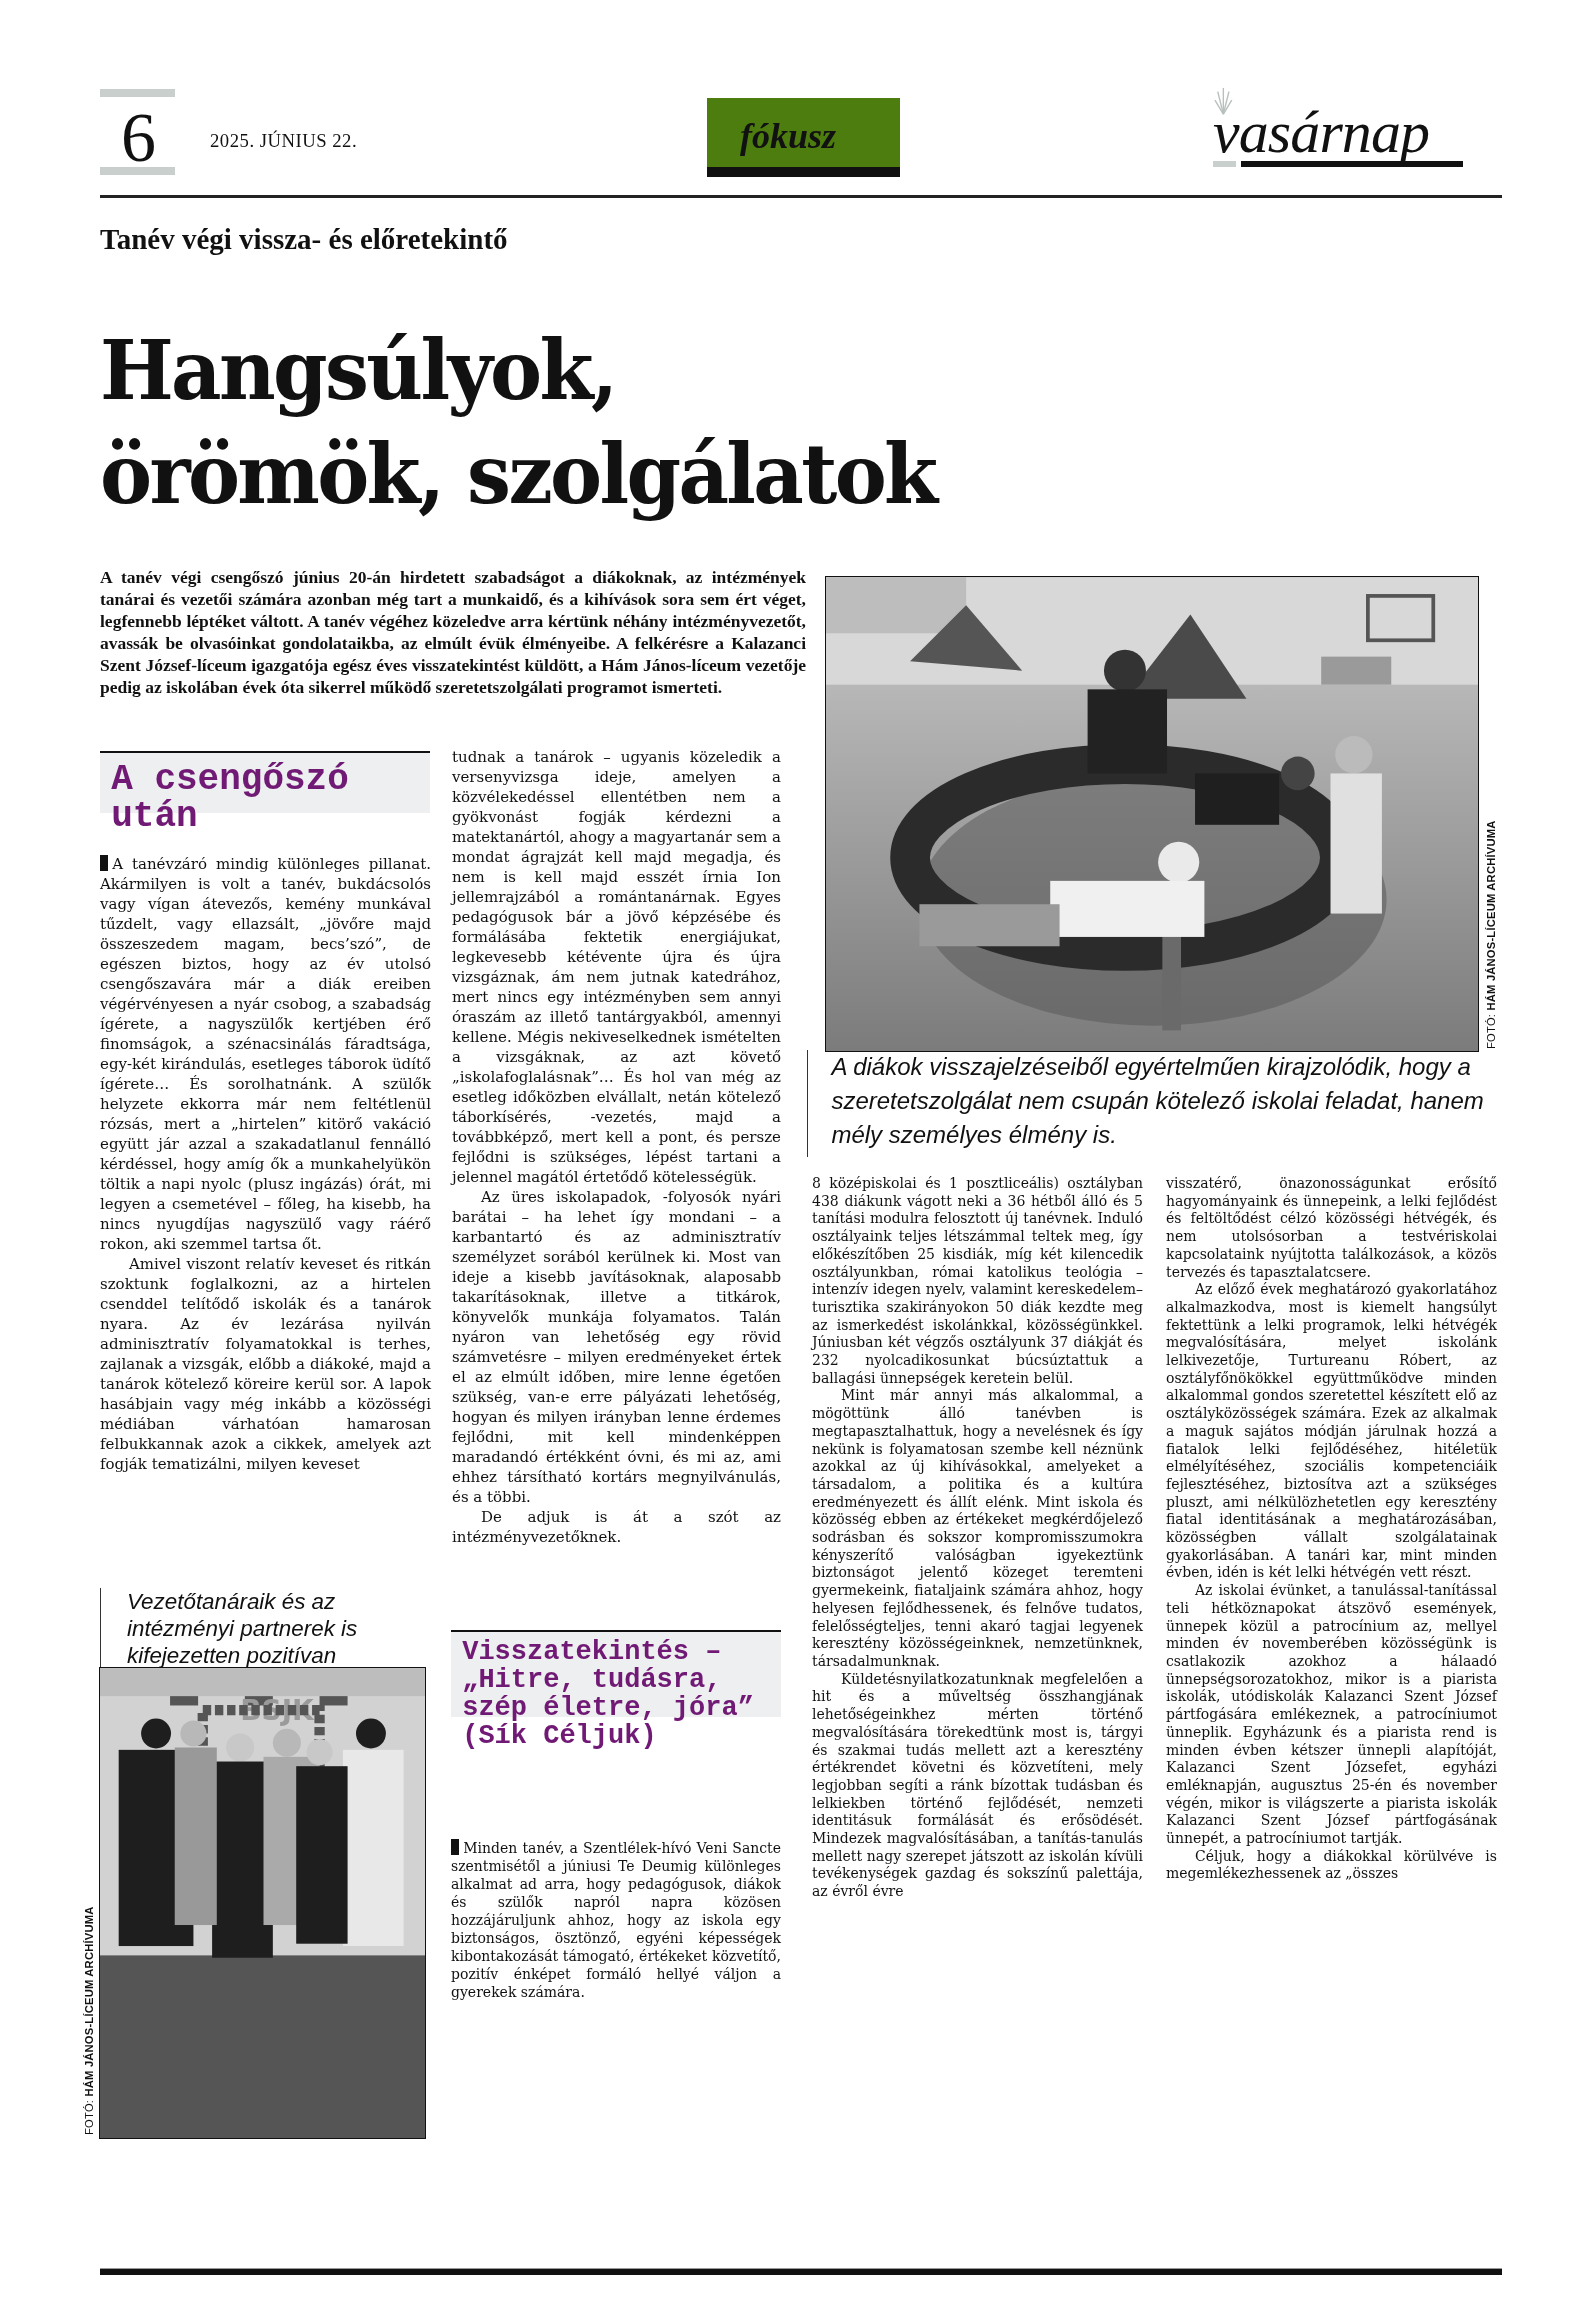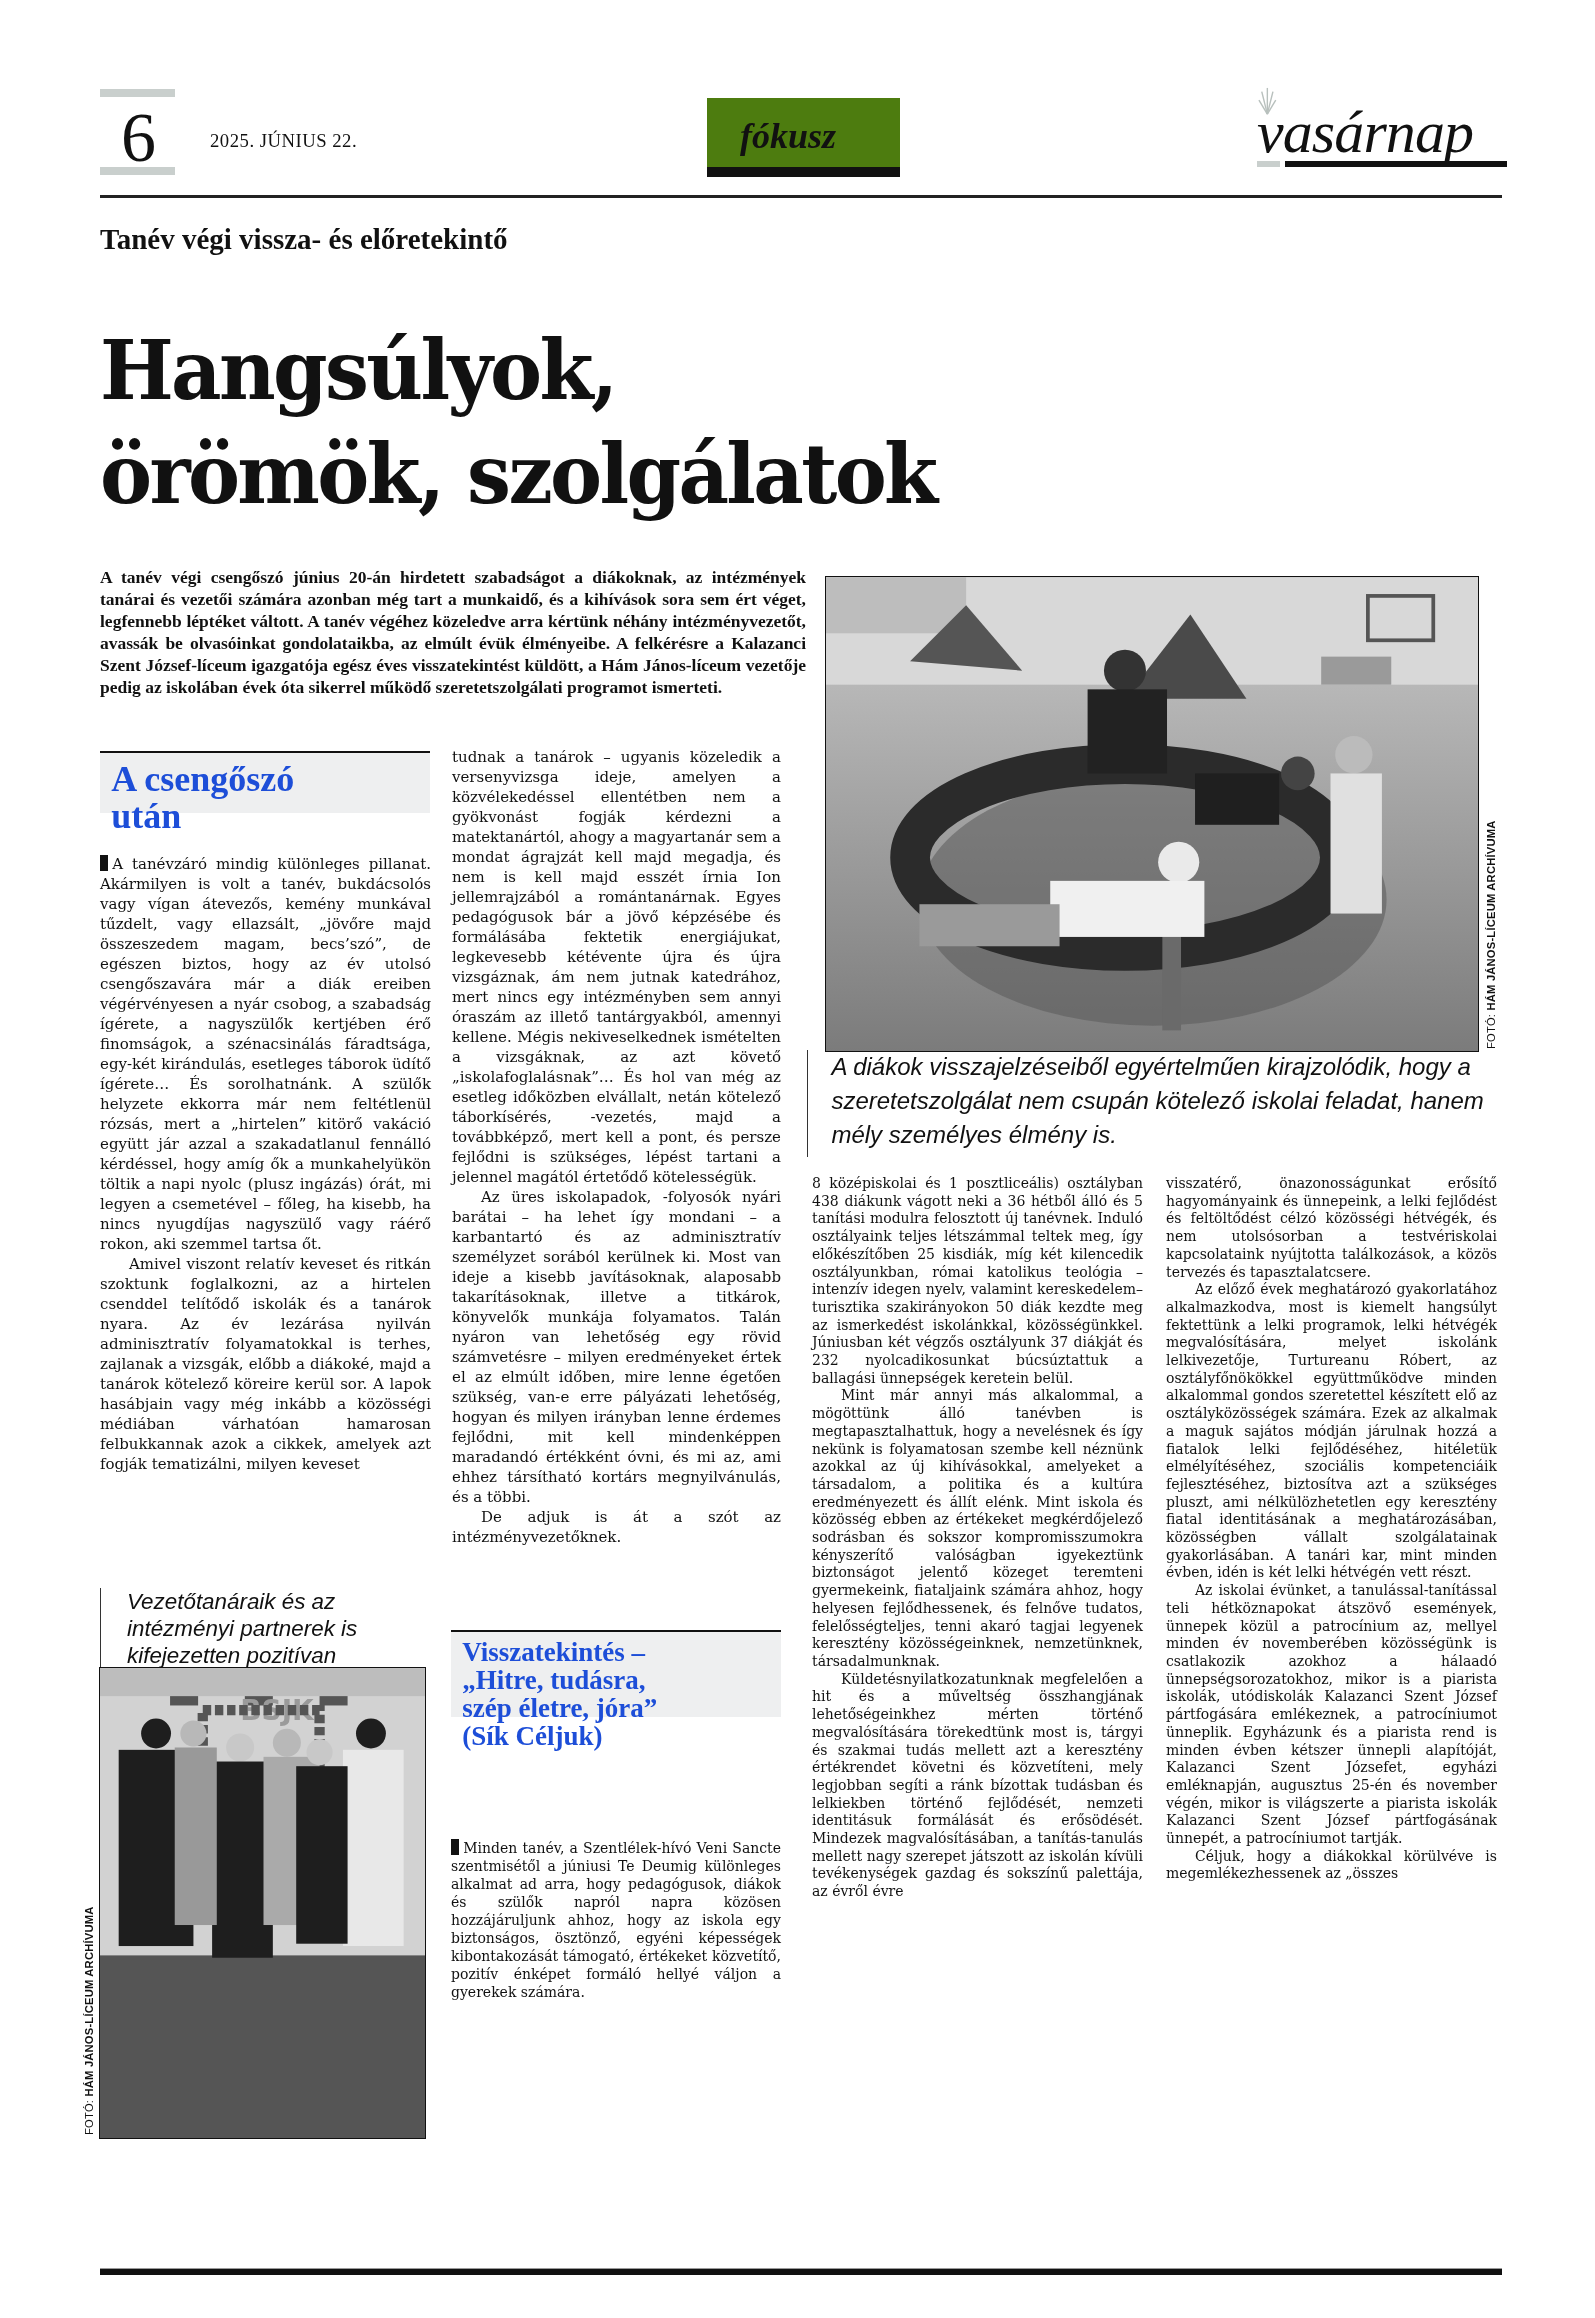--- a/index.html
+++ b/index.html
@@ -6,40 +6,40 @@
   html, body { width: 1595px; height: 2319px; background: #ffffff; overflow: hidden; }
   body { position: relative; font-family: "DejaVu Serif", serif; color: #111; }
 
   
   .page-num-bar { position: absolute; left: 100px; width: 75px; height: 8.4px; background: #c9cfcd; }
   .page-num { position: absolute; left: 121px; top: 103px; font-family: "Liberation Serif", serif; font-size: 70px; line-height: 70px; color: #111; }
   .date { position: absolute; left: 210px; top: 130px; font-family: "Liberation Serif", serif; font-size: 18.7px; letter-spacing: 0.5px; }
   .section-tag { position: absolute; left: 707px; top: 98px; width: 193px; height: 70px; background: #4d7c0f; }
   .section-tag span { position: absolute; left: 33px; top: 17px; font-family: "Liberation Serif", serif; font-style: italic; font-weight: bold; font-size: 36px; }
   .section-tag .under { position: absolute; left: 0; bottom: -9.3px; width: 100%; height: 10.3px; background: #111; }
-  .brand { position: absolute; left: 1257px; top: 93px; width: 252px; height: 70px; }
+  .brand { position: absolute; left: 1213px; top: 93px; width: 252px; height: 70px; }
   .brand .word { position: absolute; left: 0; top: 9.3px; font-family: "Liberation Serif", serif; font-style: italic; font-size: 60px; line-height: 60px; color: #111; letter-spacing: -0.9px; }
   .brand .rule { position: absolute; left: 28px; top: 68px; width: 222px; height: 5.6px; background: #111; }
   .brand .rule-l { position: absolute; left: 0; top: 68px; width: 23.4px; height: 5.6px; background: #c9cfcd; }
   .brand .spark { position: absolute; left: 0.9px; top: -5.6px; width: 18.7px; height: 28px; }
   .header-rule { position: absolute; left: 100px; top: 195px; width: 1402px; height: 2.8px; background: #222; }
 
   .kicker { position: absolute; left: 100px; top: 223px; font-family: "Liberation Serif", serif; font-weight: bold; font-size: 29px; }
   .headline { position: absolute; left: 100px; top: 318px; font-family: "DejaVu Serif", serif; font-weight: bold; font-size: 83px; line-height: 104px; letter-spacing: -2.8px; transform: scaleX(0.94); transform-origin: left top; }
 
   .lead { position: absolute; left: 100px; top: 566px; width: 706px; font-family: "Liberation Serif", serif; font-weight: bold; font-size: 17.5px; line-height: 22px; text-align: justify; }
 
   
   .col { position: absolute; font-family: "DejaVu Serif", serif; font-size: 15px; line-height: 20px; text-align: justify; hyphens: manual; color: #111; }
   .col p { text-indent: 0; }
   .col p.ind { text-indent: 29px; }
   .col .sq { display: inline-block; width: 7.5px; height: 16px; background: #111; margin-right: 4.7px; vertical-align: -1.9px; }
 
   .subhead-box { position: absolute; background: #eeeff0; border-top: 2.8px solid #111; }
-  .subhead-box h2 { font-family: Liberation Serif, serif; font-weight: bold; color: #1d4ed8; }
+  .subhead-box h2 { font-family: Liberation Mono, monospace; font-weight: bold; color: #701a75; }
 
   .pull { position: absolute; border-left: 1.9px solid #333; font-family: Liberation Sans, sans-serif; font-style: italic; color: #111; }
 
   .photo { position: absolute; border: 1.4px solid #111; overflow: hidden; }
   .credit { position: absolute; font-family: "Liberation Sans", sans-serif; font-size: 11.2px; color: #111; white-space: nowrap; transform: rotate(-90deg); transform-origin: left top; letter-spacing: 0.2px; }
   .credit b { font-weight: bold; }
 
   .footer-rule { position: absolute; left: 100px; top: 2268px; width: 1402px; height: 6.5px; background: #111; border-top: 1.4px solid #999; }
 </style>
 </head>

